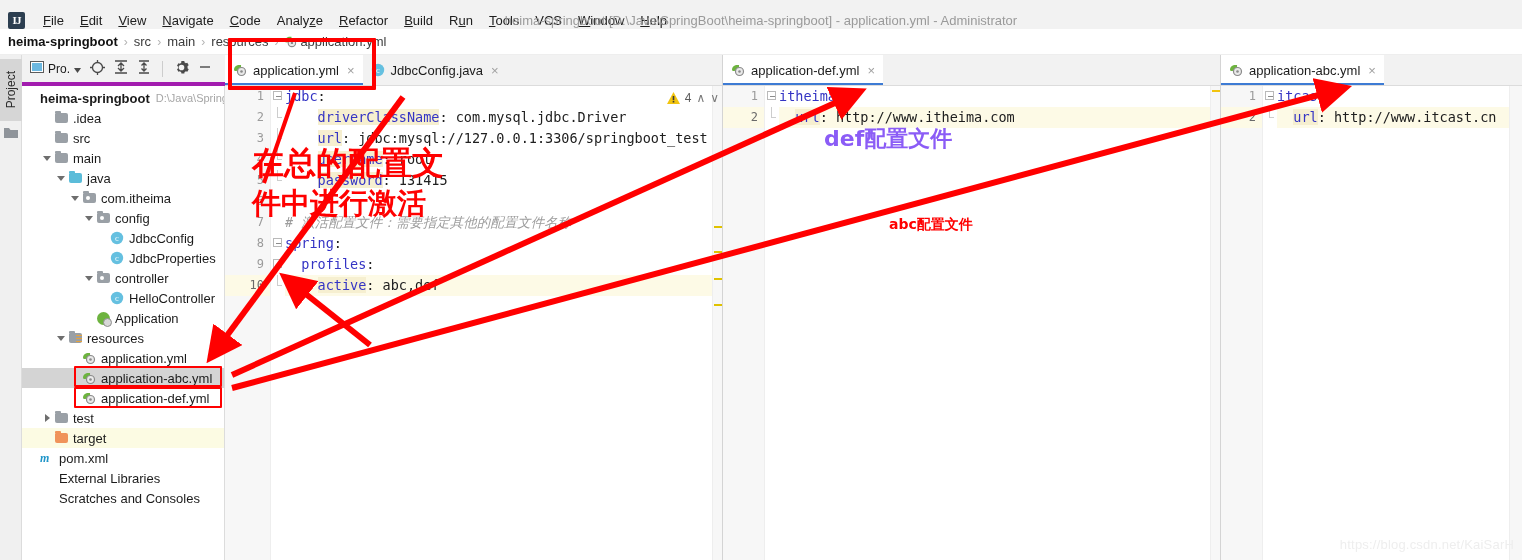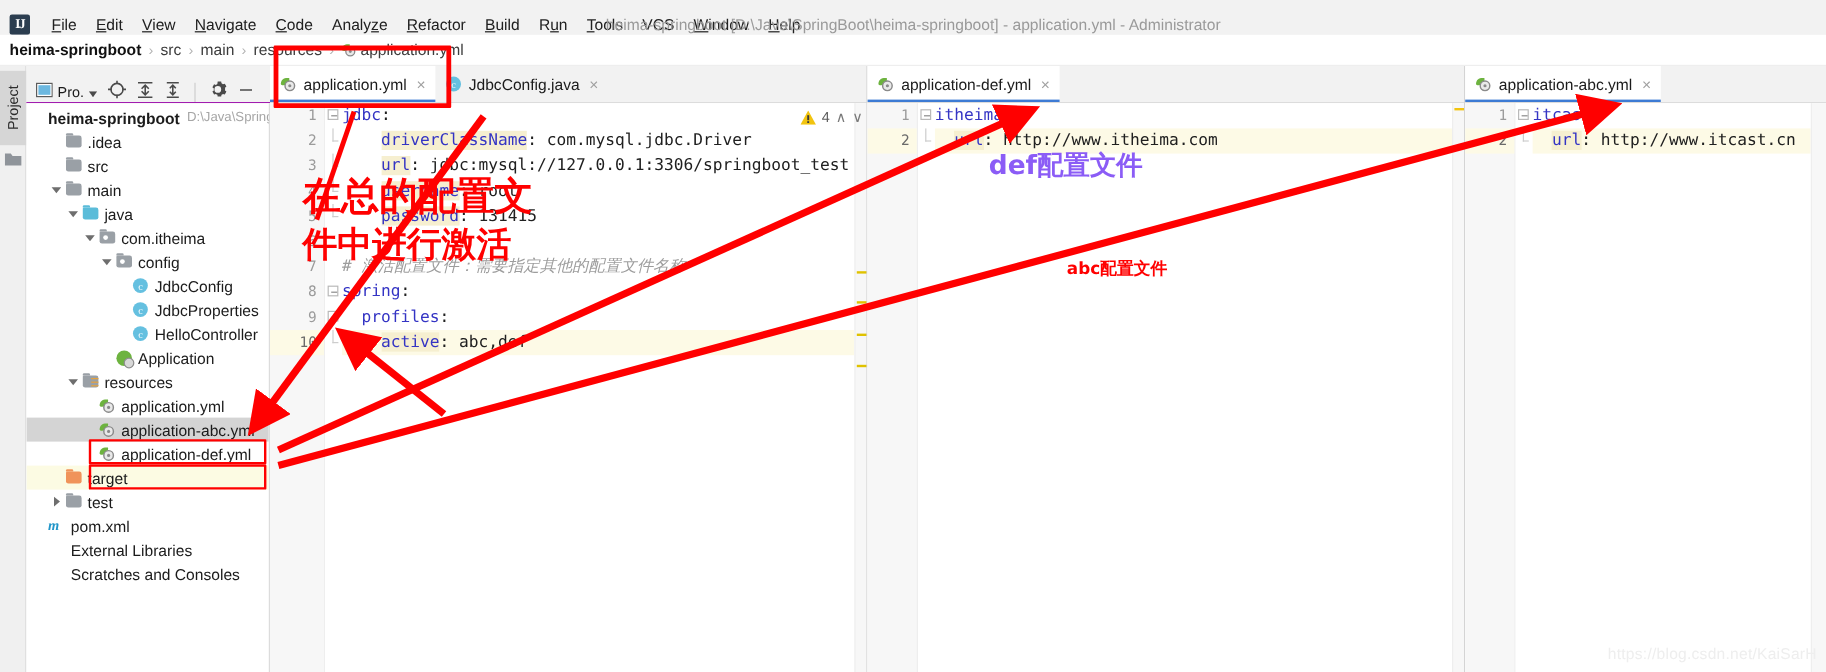--- a/index.html
+++ b/index.html
@@ -63,22 +63,22 @@
     writing-mode:vertical-rl; transform:rotate(180deg);
     font-size:12px; color:#2b2b2b;
   }
   .toolstrip .vicon {
     position:absolute; top:72px; left:4px; width:14px; height:12px;
   }
 
   
   .proj-toolbar {
     position:absolute; left:22px; top:55px; width:203px; height:31px;
-    background:#f2f2f2; border-bottom:1px solid #a21caf;
-    display:flex; align-items:flex-end; padding-left:8px; gap:9px;
+    background:#f2f2f2; border-bottom:4px solid #a21caf;
+    display:flex; align-items:center; padding-left:8px; gap:9px;
   }
   .tb-btn { display:flex; align-items:center; gap:4px; cursor:default; }
   .tb-lbl { font-size:12px; color:#1b1b1b; }
   .tb-sep { width:1px; height:16px; background:#cdcdcd; margin:0 2px; }
 
   .projpanel {
     position:absolute; left:22px; top:86px; width:203px; height:474px;
     background:#ffffff; border-right:1px solid #dcdcdc; overflow:hidden;
   }
   .tree { padding-top:2px; }
@@ -411,20 +411,29 @@
         <div class="trow">
           <span style="width: 76px; flex: 0 0 auto;"></span>
           <span class="arrow"></span>
           <span class="ico"><svg width="14" height="14" viewBox="0 0 14 14" style="vertical-align:-2px">
               <circle cx="7" cy="7" r="6.2" fill="#65c0e0"></circle>
               <text x="7" y="10.3" font-size="8.5" fill="#fff" text-anchor="middle" font-family="serif">c</text>
             </svg></span>
           <span class="tlabel">JdbcProperties</span>
         </div>
         <div class="trow">
+          <span style="width: 62px; flex: 0 0 auto;"></span>
+          <span class="arrow down"></span>
+          <span class="ico f-pkg">
+            <span class="f-folder"></span>
+            <span class="dot"></span>
+          </span>
+          <span class="tlabel">controller</span>
+        </div>
+        <div class="trow">
           <span style="width: 76px; flex: 0 0 auto;"></span>
           <span class="arrow"></span>
           <span class="ico"><svg width="14" height="14" viewBox="0 0 14 14" style="vertical-align:-2px">
               <circle cx="7" cy="7" r="6.2" fill="#65c0e0"></circle>
               <text x="7" y="10.3" font-size="8.5" fill="#fff" text-anchor="middle" font-family="serif">c</text>
             </svg></span>
           <span class="tlabel">HelloController</span>
         </div>
         <div class="trow">
           <span style="width: 62px; flex: 0 0 auto;"></span>
@@ -470,35 +479,35 @@
         <div class="trow">
           <span style="width: 48px; flex: 0 0 auto;"></span>
           <span class="arrow"></span>
           <span class="ico"><svg width="14" height="14" viewBox="0 0 14 14" style="vertical-align:-2px">
               <path d="M1 7C1 3 4 1.5 8 2c.5 3-1 6-5 6-1 0-2-.3-2-1z" fill="#6db33f"></path>
               <circle cx="8.5" cy="8.5" r="4" fill="#e9e9e9" stroke="#8a8a8a" stroke-width="1.2"></circle>
               <circle cx="8.5" cy="8.5" r="1.3" fill="#8a8a8a"></circle>
             </svg></span>
           <span class="tlabel">application-def.yml</span>
         </div>
-        <div class="trow hl">
-          <span style="width: 20px; flex: 0 0 auto;"></span>
-          <span class="arrow"></span>
-          <span class="ico f-orange">
-            <span class="f-folder"></span>
-          </span>
-          <span class="tlabel">target</span>
-        </div>
         <div class="trow">
           <span style="width: 20px; flex: 0 0 auto;"></span>
           <span class="arrow right"></span>
           <span class="ico f-src">
             <span class="f-folder"></span>
           </span>
           <span class="tlabel">test</span>
+        </div>
+        <div class="trow hl">
+          <span style="width: 20px; flex: 0 0 auto;"></span>
+          <span class="arrow"></span>
+          <span class="ico f-orange">
+            <span class="f-folder"></span>
+          </span>
+          <span class="tlabel">target</span>
         </div>
         <div class="trow">
           <span style="width: 6px; flex: 0 0 auto;"></span>
           <span class="arrow"></span>
           <span class="ico">
             <span class="m-ico">m</span>
           </span>
           <span class="tlabel">pom.xml</span>
         </div>
         <div class="trow">

